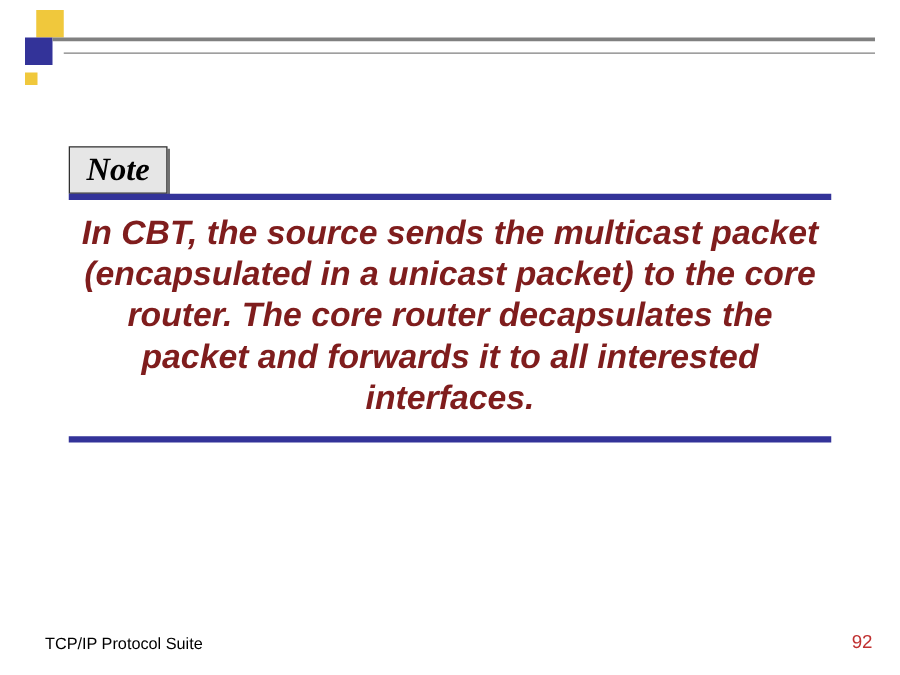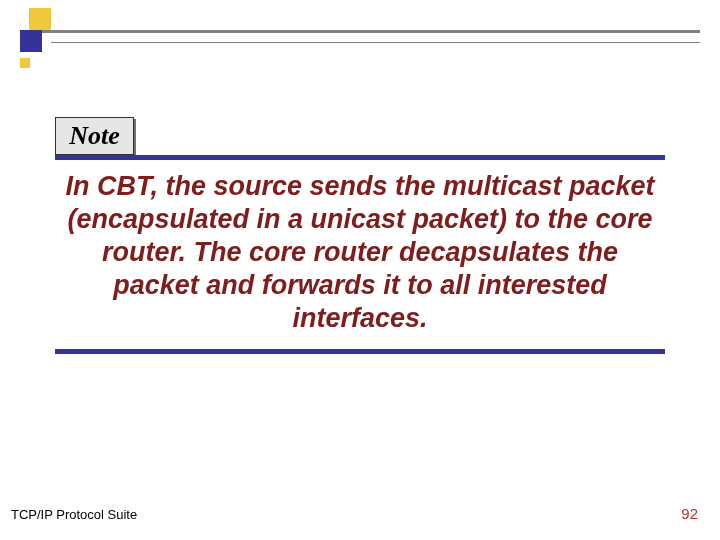--- a/index.html
+++ b/index.html
@@ -47,21 +47,21 @@
     font-style: italic;
     font-size: 27px;
     line-height: 1.22;
     color: #7f1d1d;
     text-align: center;
   }
 
   
   .footer-left {
     position: absolute;
-    left: 11px; bottom: 18px;
+    left: 36px; bottom: 18px;
     font-size: 13px;
     color: #000000;
     letter-spacing: 0;
   }
   .footer-right {
     position: absolute;
     right: 22px; bottom: 18px;
     font-size: 15px;
     color: #c03030;
   }

